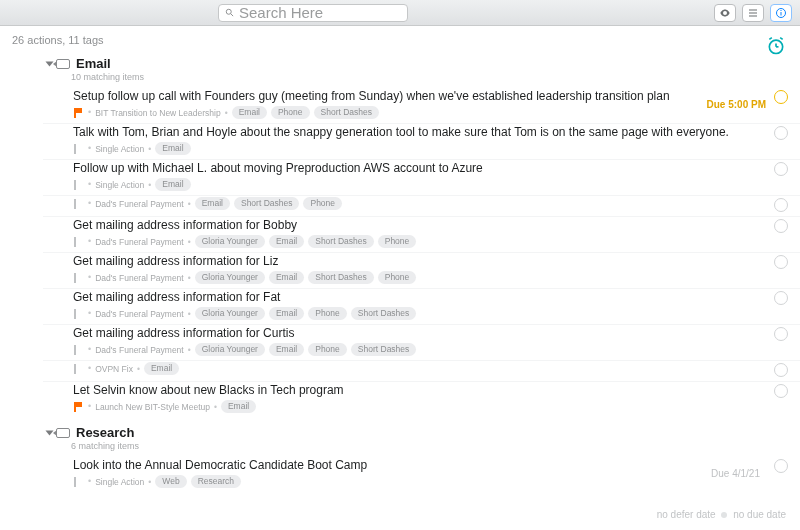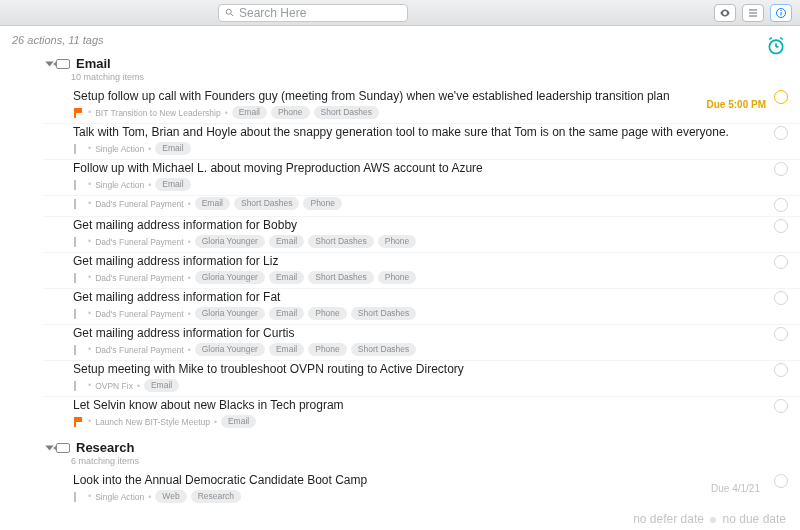--- a/index.html
+++ b/index.html
@@ -10,42 +10,42 @@
     border-bottom: 1px solid #c8cacb;
     display: flex; align-items: center;
     padding: 0 8px;
   }
   .search-wrap {
     margin-left: 210px;
     width: 190px; height: 18px;
     background: #fff;
     border: 1px solid #c5c7c8; border-radius: 4px;
     display: flex; align-items: center; padding: 0 6px;
-    font-size: 12px; color: #9a9c9d;
+    font-size: 15px; color: #9a9c9d;
   }
   .search-wrap svg { width: 10px; height:10px; fill:#8a8c8d; margin-right:4px;}
   .toolbar .spacer { flex:1; }
   .tb-btn {
     width: 22px; height:18px;
     background:#fff; border:1px solid #bcbec0; border-radius:4px;
     display:flex; align-items:center; justify-content:center;
     margin-left:6px; color:#6b6e70;
   }
   .tb-btn svg { width:12px; height:12px; fill:currentColor; }
   .tb-btn.info { color:#0a84ff; border-color:#8cc3ff; }
   .header {
     padding: 6px 12px 4px 12px;
     position: relative;
   }
   .header h1 {
     font-size: 20px; font-weight: 700;
     color: #00aeb5;
     letter-spacing:-0.3px;
   }
-  .header .sub { font-size: 11px; color:#8d8f91; font-style: italic; margin-top:2px;}
+  .header .sub { font-size: 11px; color:#8d8f91; margin-top:2px;}
   .alarm {
     position:absolute; right:14px; top:10px;
     color:#00aeb5;
   }
   .alarm svg { width:20px; height:20px; fill:none; stroke:#00aeb5; stroke-width:2;}
   .content { padding: 2px 0 30px 0; }
   .section { margin-bottom: 4px; padding-left: 43px; }
   .sec-head {
     display:flex; align-items:center;
     padding: 4px 4px 0 4px;
@@ -90,22 +90,22 @@
     white-space:nowrap;
   }
   .circle {
     width:14px;height:14px;border:1.5px solid #d2d4d6;border-radius:50%;
     margin-left:8px; margin-top:1px; flex:0 0 auto;
   }
   .circle.due { border-color:#f2bb00; }
   .due-text{font-size:10px;color:#e2a500;font-weight:600;align-self:center;}
   .due-date{font-size:10px;color:#bfc1c3;margin-right:6px;align-self:center;}
   .footer {
-    position:absolute; right:14px; bottom:4px;
-    font-size:12px; color:#c2c4c6;
+    position:absolute; right:14px; bottom:10px;
+    font-size:10px; color:#c2c4c6;
   }
   .footer .dot{display:inline-block;width:6px;height:6px;border-radius:50%;background:#e1e3e4;margin:0 3px;vertical-align:middle;}
 </style>
 </head>
 <body>
 
 <div class="toolbar">
   <div class="search-wrap">
     <svg viewBox="0 0 16 16">
         <circle cx="6" cy="6" r="4" fill="none" stroke="#8a8c8d" stroke-width="1.5"></circle>
@@ -271,21 +271,20 @@
             <span class="pill">Gloria Younger</span>
             <span class="pill">Email</span>
             <span class="pill">Phone</span>
             <span class="pill">Short Dashes</span>
           </div>
         </div>
         <div class="circle"></div>
       </div>
       <div class="item">
         <div class="item-body">
-          <div class="title">Setup meeting with Mike to troubleshoot OVPN routing to Active Directory</div>
           <div class="meta">
             <span class="flag"></span>
             <span class="bullet">•</span>
             <span class="path">OVPN Fix</span>
             <span class="sep">•</span>
             <span class="pill">Email</span>
           </div>
         </div>
         <div class="circle"></div>
       </div>

